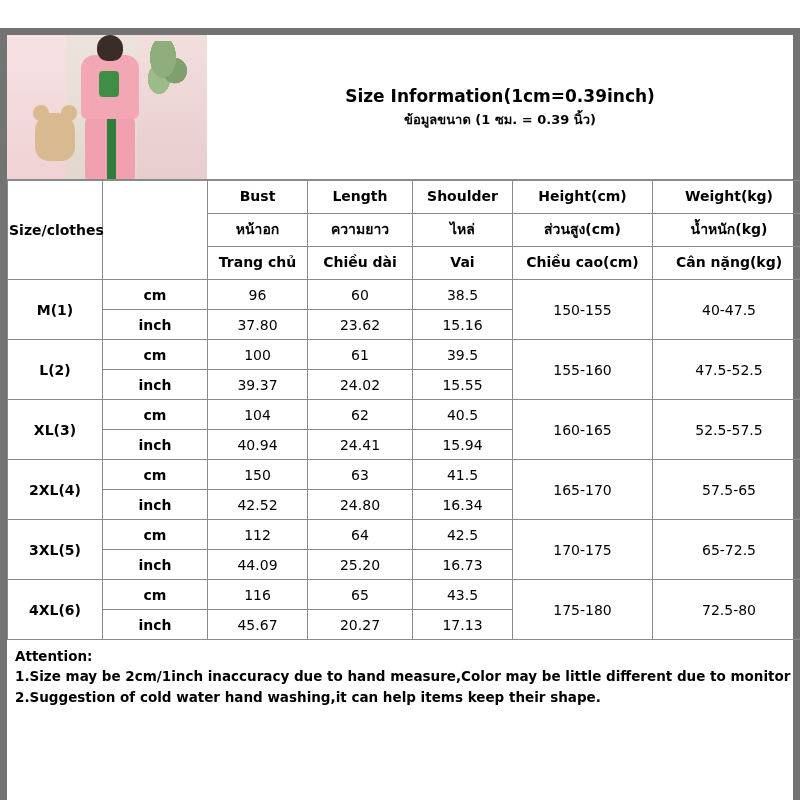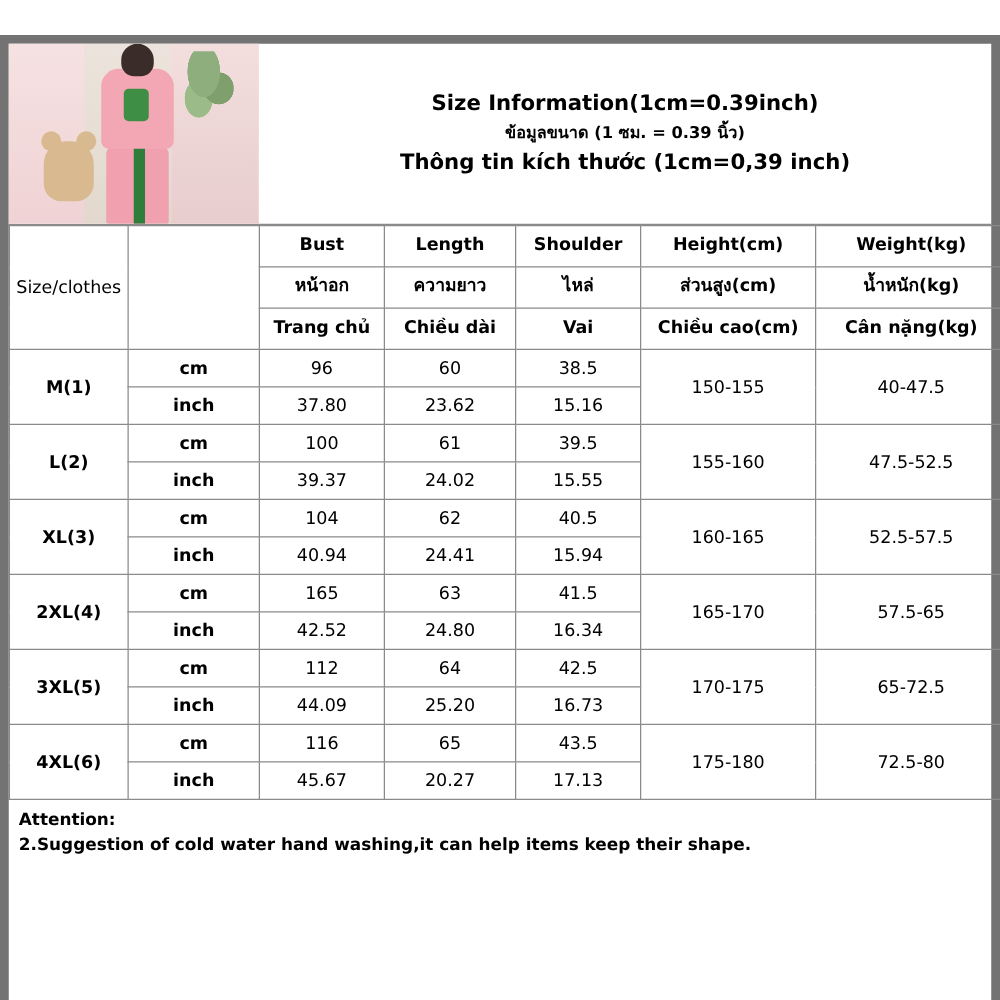--- a/index.html
+++ b/index.html
@@ -152,21 +152,21 @@
   .col-height { width: 140px; }
   .col-weight { width: 153px; }
 
   .head-cell {
     font-weight: bold;
     font-size: 14.5px;
     height: 28px;
     line-height: 1.1;
   }
   .sizeclothes-cell {
-    font-weight: normal;
+    font-weight: bold;
     font-size: 22px;
   }
   .size-label {
     font-weight: bold;
     font-size: 15px;
   }
   .unit-cell {
     font-weight: bold;
     font-size: 14px;
   }
@@ -195,21 +195,20 @@
       <div class="teddy"></div>
       <div class="model-pants"></div>
       <div class="model-stripe"></div>
       <div class="model-top"></div>
       <div class="model-print"></div>
       <div class="model-head"></div>
     </div>
     <div class="title-box">
       <div class="title-line">Size Information(1cm=0.39inch)</div>
       <div class="title-line thai">ข้อมูลขนาด (1 ซม. = 0.39 นิ้ว)</div>
-      <div class="title-line">Thông tin kích thước (1cm=0,39 inch)</div>
     </div>
   </div>
 
   <table class="sizes">
     <colgroup>
       <col class="col-size">
         <col class="col-unit">
         <col class="col-bust">
       <col class="col-length">
         <col class="col-should">
@@ -285,21 +284,21 @@
       <tr class="row-h">
         <td class="unit-cell">inch</td>
         <td class="data-cell">40.94</td>
         <td class="data-cell">24.41</td>
         <td class="data-cell">15.94</td>
       </tr>
 
       <tr class="row-h">
         <td rowspan="2" class="size-label">2XL(4)</td>
         <td class="unit-cell">cm</td>
-        <td class="data-cell">165</td>
+        <td class="data-cell">150</td>
         <td class="data-cell">63</td>
         <td class="data-cell">41.5</td>
         <td rowspan="2" class="data-cell">165-170</td>
         <td rowspan="2" class="data-cell">57.5-65</td>
       </tr>
       <tr class="row-h">
         <td class="unit-cell">inch</td>
         <td class="data-cell">42.52</td>
         <td class="data-cell">24.80</td>
         <td class="data-cell">16.34</td>
@@ -334,16 +333,17 @@
         <td class="unit-cell">inch</td>
         <td class="data-cell">45.67</td>
         <td class="data-cell">20.27</td>
         <td class="data-cell">17.13</td>
       </tr>
     </tbody>
   </table>
 
   <div class="attention">
     <div>Attention:</div>
+    <div>1.Size may be 2cm/1inch inaccuracy due to hand measure,Color may be little different due to monitor</div>
     <div>2.Suggestion of cold water hand washing,it can help items keep their shape.</div>
   </div>
 
 </div>
 
 </body></html>

